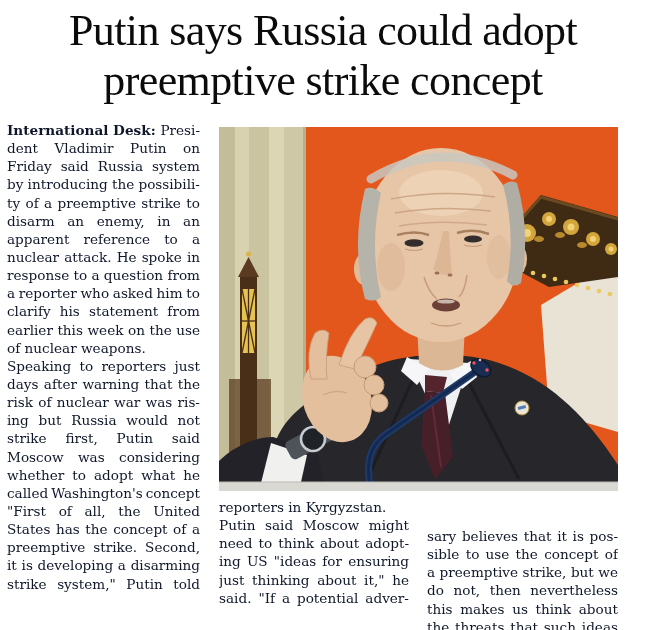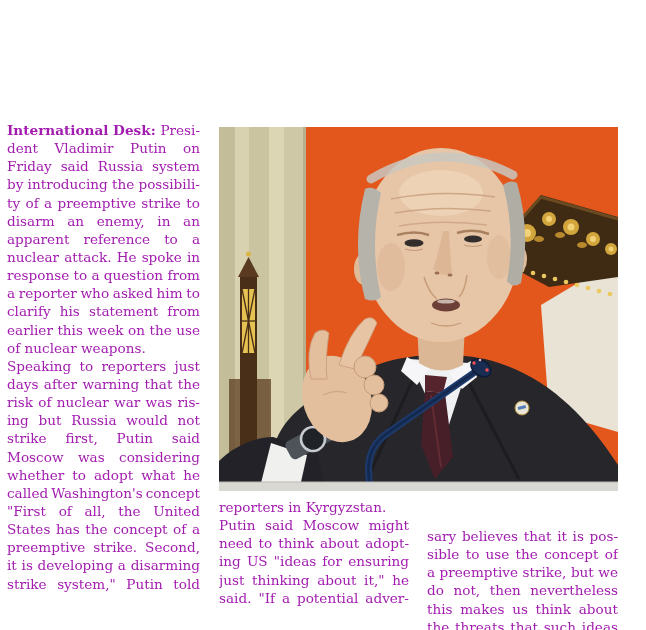--- a/index.html
+++ b/index.html
@@ -1,35 +1,39 @@
 <!DOCTYPE html>
 <html><head>
 <meta charset="utf-8">
 <style>
   html,body{margin:0;padding:0;background:#ffffff;}
   .page{position:relative;width:646px;height:630px;background:#ffffff;overflow:hidden;
         font-family:"DejaVu Serif",serif;}
   .headline{position:absolute;left:0;top:6px;width:646px;text-align:center;
             font-family:"Liberation Serif",serif;font-weight:400;font-size:44px;
             line-height:50px;color:#0b0b0b;letter-spacing:-0.6px;}
-  .col{position:absolute;font-size:13.6px;color:#a21caf;}
+  .col{position:absolute;font-size:13.6px;color:#0f172a;}
   .col1{left:7px;top:121px;width:193px;}
   .col2{left:219px;top:498px;width:190px;}
   .col3{left:427px;top:527px;width:191px;}
   .line{height:18.15px;line-height:18.15px;overflow:hidden;white-space:nowrap;}
   .line.just{display:flex;justify-content:space-between;}
   .line b{font-weight:700;}
   figure.photo{position:absolute;left:219px;top:127px;width:399px;height:364px;margin:0;}
   figure.photo svg{display:block;width:100%;height:100%;}
 </style>
 </head>
 <body>
 
 <div class="page">
 
+  <h1 class="headline" style="margin:0;">
+    <div>Putin says Russia could adopt</div>
+    <div>preemptive strike concept</div>
+  </h1>
 
   <div class="col col1">
       <div class="line just">
         <b>International Desk:</b>
         <span>Presi-</span>
       </div>
       <div class="line just">
         <span>dent</span>
         <span>Vladimir</span>
         <span>Putin</span>

